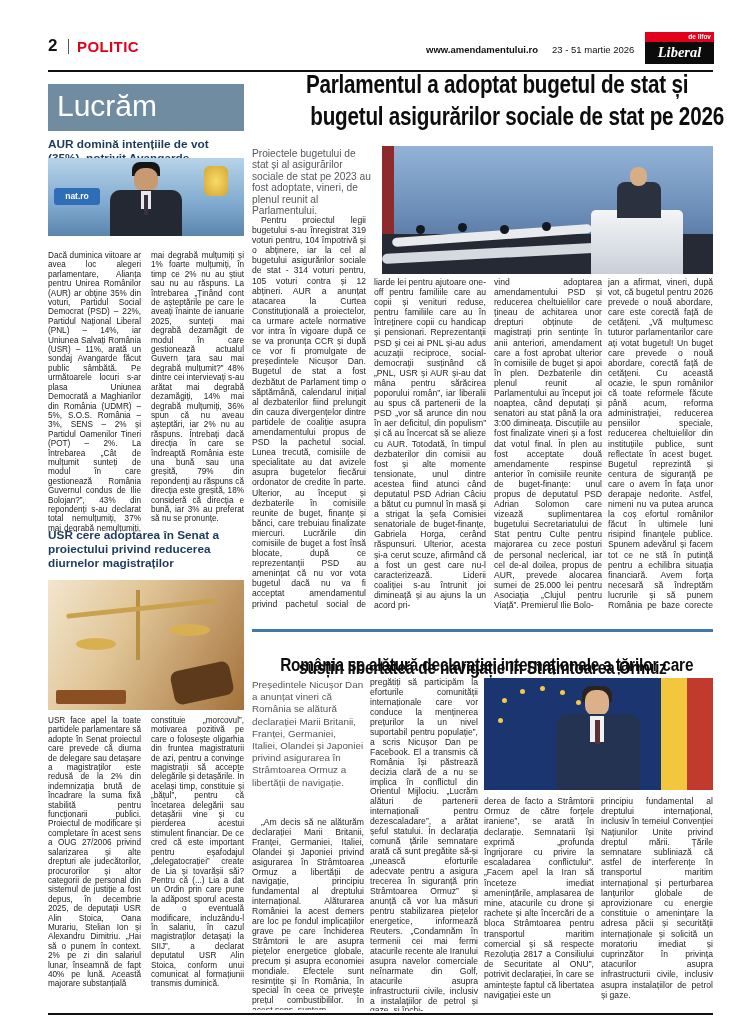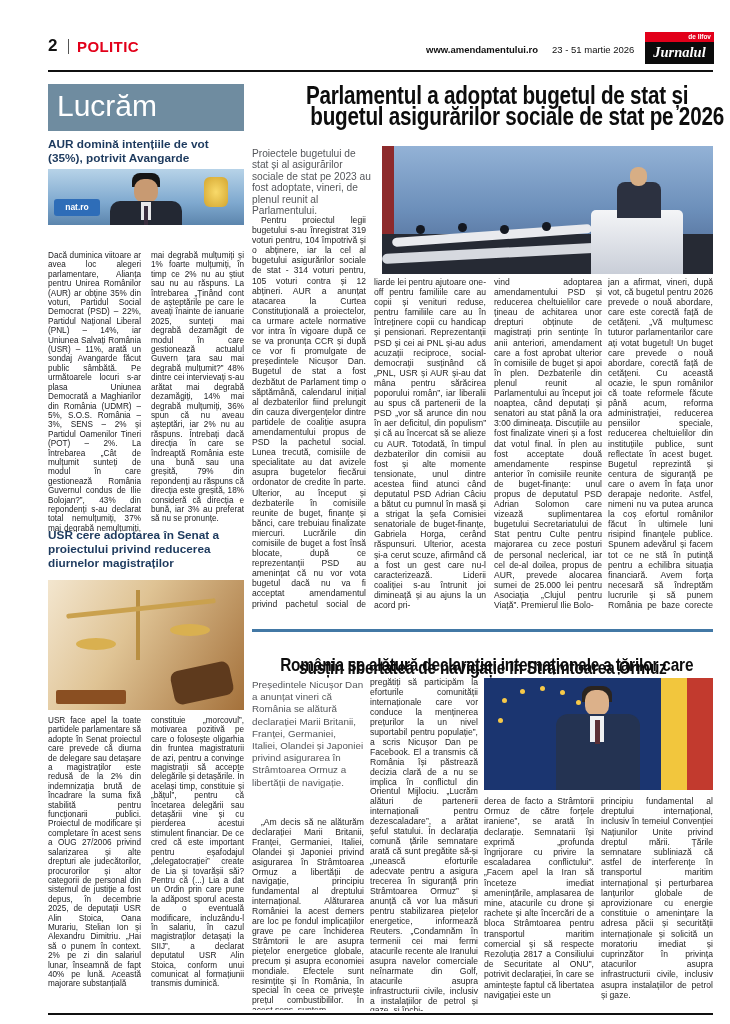--- a/index.html
+++ b/index.html
@@ -42,29 +42,29 @@
 
 <div>
 
   <div class="abs hdr-num">2</div>
   <div class="abs hdr-sep"></div>
   <div class="abs hdr-section" style="color:#e2001a">POLITIC</div>
   <div class="abs hdr-site">www.amendamentului.ro</div>
   <div class="abs hdr-date">23 - 51 martie 2026</div>
   <div class="abs logo">
     <div class="logo-strip" style="background:#e2001a">de Ilfov</div>
-    <div class="logo-title">Jurnalul</div>
+    <div class="logo-title">Liberal</div>
   </div>
   <div class="abs hdr-rule"></div>
 
   <div class="abs stiri-box" style="background:#6f8ca0">Lucrăm</div>
 
   <div class="abs side-hl" style="top:137px;left:48px;color:#1d3a5e">AUR domină intențiile de vot (35%), potrivit Avangarde</div>
 
-  <div class="ph" style="left:48px;top:169px;width:196px;height:56px;background:linear-gradient(180deg,#b7d3e8 0%,#7fa9cf 60%,#5c85ad 100%)">
+  <div class="ph" style="left:48px;top:158px;width:196px;height:78px;background:linear-gradient(180deg,#b7d3e8 0%,#7fa9cf 60%,#5c85ad 100%)">
     <div style="left:6px;top:30px;width:46px;height:17px;background:#2e6db8;border-radius:3px;color:#fff;font-size:8.5px;font-weight:700;line-height:17px;text-align:center">nat.ro</div>
     <div style="right:16px;top:8px;width:24px;height:30px;background:radial-gradient(#f9da6a,#d3a52f);border-radius:6px"></div>
     <div style="left:50%;margin-left:-14px;top:4px;width:28px;height:14px;background:#161616;border-radius:8px 8px 0 0"></div>
     <div style="left:50%;margin-left:-12px;top:10px;width:24px;height:24px;background:#c89a72;border-radius:10px"></div>
     <div style="left:50%;margin-left:-36px;top:32px;width:72px;height:46px;background:#232833;border-radius:10px 10px 0 0"></div>
     <div style="left:50%;margin-left:-5px;top:33px;width:10px;height:18px;background:#e8e8ea"></div>
     <div style="left:50%;margin-left:-2px;top:37px;width:4px;height:20px;background:#3a2f3f"></div>
   </div>
 
   <div class="abs side-col" style="left:48px;top:251px;height:281px">Dacă duminica viitoare ar avea loc alegeri parlamentare, Alianța pentru Unirea Românilor (AUR) ar obține 35% din voturi, Partidul Social Democrat (PSD) – 22%, Partidul Național Liberal (PNL) – 14%, iar Uniunea Salvați România (USR) – 11%, arată un sondaj Avangarde făcut public sâmbătă. Pe următoarele locuri s-ar plasa Uniunea Democrată a Maghiarilor din România (UDMR) – 5%, S.O.S. România – 3%, SENS – 2% și Partidul Oamenilor Tineri (POT) – 2%. La întrebarea „Cât de mulțumit sunteți de modul în care gestionează România Guvernul condus de Ilie Bolojan?”, 43% din repondenți s-au declarat total nemulțumiți, 37% mai degrabă nemulțumiți, 17%</div>
@@ -77,21 +77,21 @@
     <div style="left:18px;top:26px;width:150px;height:5px;background:#caa14e;border-radius:2px;transform:rotate(-6deg)"></div>
     <div style="left:28px;top:58px;width:40px;height:12px;background:#d9b050;border-radius:50%"></div>
     <div style="left:122px;top:44px;width:40px;height:12px;background:#d9b050;border-radius:50%"></div>
     <div style="right:12px;bottom:10px;width:60px;height:34px;background:#5e3a1d;border-radius:8px;transform:rotate(-12deg)"></div>
     <div style="left:8px;bottom:6px;width:70px;height:14px;background:#8a4f22;border-radius:2px"></div>
   </div>
 
   <div class="abs side-col" style="left:48px;top:716px;height:296px">USR face apel la toate partidele parlamentare să adopte în Senat proiectul care prevede că diurna de delegare sau detașare a magistraților este redusă de la 2% din indemnizația brută de încadrare la suma fixă stabilită pentru funcționarii publici. Proiectul de modificare și completare în acest sens a OUG 27/2006 privind salarizarea și alte drepturi ale judecătorilor, procurorilor și altor categorii de personal din sistemul de justiție a fost depus, în decembrie 2025, de deputații USR Alin Stoica, Oana Murariu, Stelian Ion și Alexandru Dimitriu. „Hai să o punem în context. 2% pe zi din salariul lunar, înseamnă de fapt 40% pe lună. Această majorare substanțială</div>
   <div class="abs side-col" style="left:151px;top:716px;height:296px">constituie „morcovul”, motivarea pozitivă pe care o folosește oligarhia din fruntea magistraturii de azi, pentru a convinge magistrații să accepte delegările și detașările. În același timp, constituie și „bățul”, pentru că încetarea delegării sau detașării vine și cu pierderea acestui stimulent financiar. De ce cred că este important pentru eșafodajul „delegatocrației” create de Lia și tovarășii săi? Pentru că (...) Lia a dat un Ordin prin care pune la adăpost sporul acesta de o eventuală modificare, incluzându-l în salariu, în cazul magistraților detașați la SIIJ”, a declarat deputatul USR Alin Stoica, conform unui comunicat al formațiunii transmis duminică.</div>
 
-  <div class="abs hl-line" style="top:79px">
+  <div class="abs hl-line" style="top:68px">
     <span class="cond hl-main">Parlamentul a adoptat bugetul de stat și</span>
   </div>
   <div class="abs hl-line" style="top:100px">
     <span class="cond hl-main">bugetul asigurărilor sociale de stat pe 2026</span>
   </div>
 
   <div class="ph" style="left:382px;top:146px;width:331px;height:128px;background:linear-gradient(180deg,#93b2d6 0%,#6c8fba 50%,#49628c 100%)">
     <div style="left:0;top:0;width:12px;height:100%;background:#8d2a2c"></div>
     <div style="left:0;bottom:0;width:100%;height:40px;background:#262a34"></div>
     <div style="left:10px;bottom:34px;width:200px;height:9px;background:#e9eaee;border-radius:6px;transform:rotate(-4deg)"></div>

